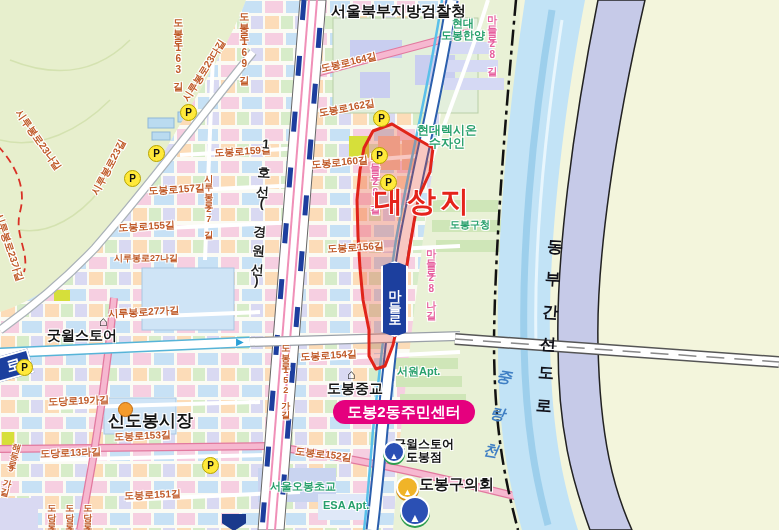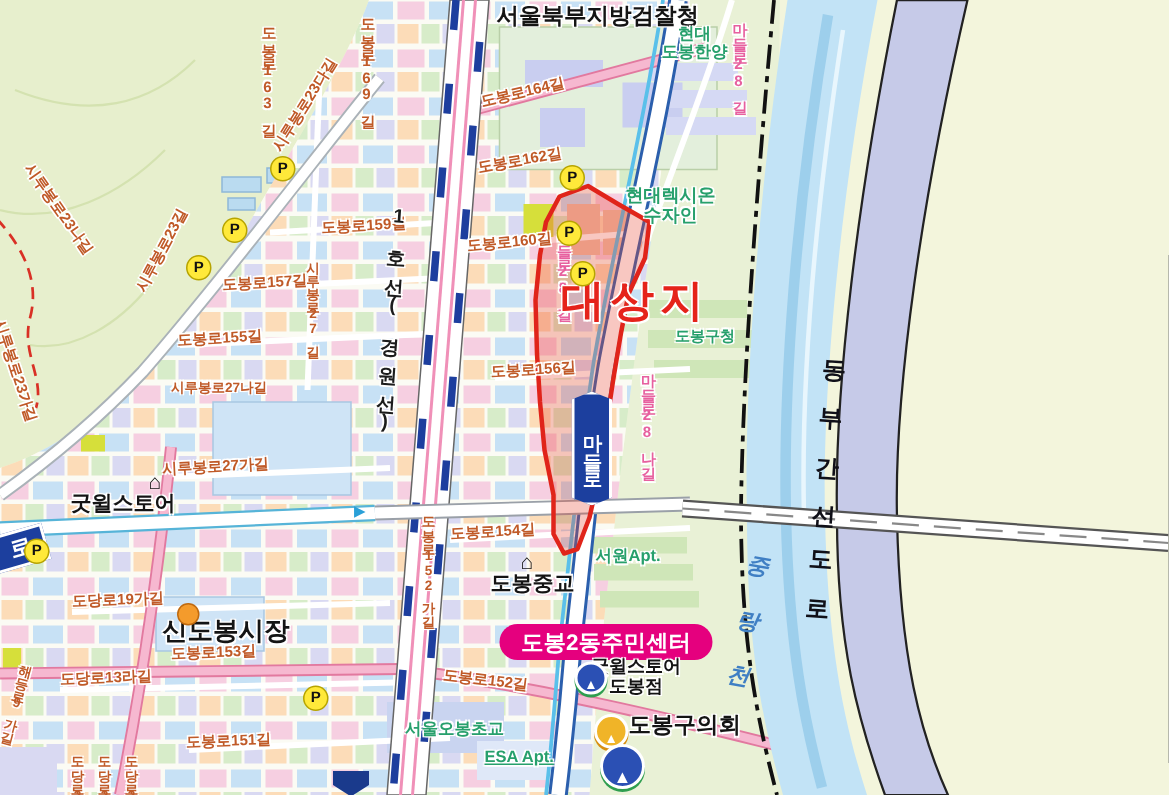--- a/index.html
+++ b/index.html
@@ -182,21 +182,21 @@
     <path d="M455,339 L779,362" stroke="#888" stroke-width="1.5" fill="none" stroke-dasharray="18 10"></path>
   </g>
 
   <path d="M-2,146 C18,168 26,190 20,212 C14,236 30,252 24,272" stroke="#d93025" stroke-width="1.8" fill="none" stroke-dasharray="8 5"></path>
 
   <g>
     <path d="M373,131 L392,124 L412,136 L433,148 L430,172 L419,196 L414,222 L409,252 L404,285 L399,318 L393,345 L385,366 L376,369 L369,356 L369,330 L363,300 L360,268 L358,236 L357,200 L360,170 L364,148 Z" fill="rgba(232,70,50,0.30)" stroke="#e0241a" stroke-width="3" stroke-linejoin="round"></path>
   </g>
 </svg>
 
-  <div class="badge badge-box" style="left:333px;top:416px;width:142px;height:24px;font-size:15px;">도봉2동주민센터</div>
+  <div class="badge badge-box" style="left:333px;top:400px;width:142px;height:24px;font-size:15px;">도봉2동주민센터</div>
   <div class="badge badge-oval" style="left:431px;top:493px;width:116px;height:36px;font-size:21px;">도봉구청</div>
   <div class="badge badge-navy vert" style="left:381px;top:261px;width:23px;height:72px;font-size:13px;writing-mode:vertical-rl;text-orientation:upright;">마들로</div>
   <div class="badge" style="left:-26px;top:356px;width:58px;height:25px;background:#1c3f9e;border:2px solid #fff;font-size:15px;transform:rotate(-16deg);justify-content:flex-end;padding-right:8px;box-sizing:border-box;">로</div>
 
   <div id="labelLayer">
       <div class="lbl poi" style="left: 331px; top: 3px; font-size: 15px;">서울북부지방검찰청</div>
       <div class="lbl apt center" style="left: 441px; top: 18px; font-size: 11px;">현대
 도봉한양</div>
       <div class="lbl pstreet vert" style="left: 486px; top: 8px; font-size: 10px;">마들로28길</div>
       <div class="lbl street vert" style="left: 172px; top: 12px; font-size: 10px;">도봉로163길</div>
@@ -226,21 +226,21 @@
       <div class="lbl street vert" style="left: 64px; top: 498px; font-size: 9px;">도당로23길</div>
       <div class="lbl street vert" style="left: 82px; top: 498px; font-size: 9px;">도당로25길</div>
       <div class="lbl street vert" style="left: 14px; top: 436px; font-size: 9px; transform: rotate(15deg);">해등로9가길</div>
       <div class="lbl pstreet vert" style="left: 369px; top: 146px; font-size: 10px;">마들로28길</div>
       <div class="lbl pstreet vert" style="left: 425px; top: 242px; font-size: 10px;">마들로28나길</div>
       <div class="lbl apt center" style="left: 417px; top: 124px; font-size: 12px;">현대렉시온
 수자인</div>
       <div class="lbl apt" style="left: 450px; top: 220px; font-size: 10px;">도봉구청</div>
       <div class="lbl apt" style="left: 397px; top: 366px; font-size: 11px;">서원Apt.</div>
       <div class="lbl apt" style="left: 270px; top: 481px; font-size: 11px;">서울오봉초교</div>
-      <div class="lbl apt" style="left: 323px; top: 500px; font-size: 11px; text-decoration: underline;">ESA Apt.</div>
+      <div class="lbl apt" style="left: 323px; top: 500px; font-size: 11px;">ESA Apt.</div>
       <div class="lbl poi" style="left: 47px; top: 328px; font-size: 14px;">굿윌스토어</div>
       <div class="lbl poi" style="left: 327px; top: 381px; font-size: 14px;">도봉중교</div>
       <div class="lbl poi" style="left: 108px; top: 412px; font-size: 17px;">신도봉시장</div>
       <div class="lbl poi center" style="left: 394px; top: 438px; font-size: 12px;">굿윌스토어
 도봉점</div>
       <div class="lbl poi" style="left: 419px; top: 476px; font-size: 15px;">도봉구의회</div>
       <div class="lbl target" style="left: 374px; top: 186px; font-size: 29px; letter-spacing: 4px;">대상지</div>
       <div class="lbl rail vert" style="left: 259px; top: 136px; font-size: 13px; transform: rotate(4deg); letter-spacing: 6px;">1호선(경원선)</div>
       <div class="lbl expy vert" style="left: 548px; top: 228px; font-size: 16px; transform: rotate(4deg); letter-spacing: 16px;">동부간선도로</div>
       <div class="lbl water vert" style="left: 499px; top: 358px; font-size: 15px; transform: rotate(10deg); letter-spacing: 22px;">중랑천</div>

